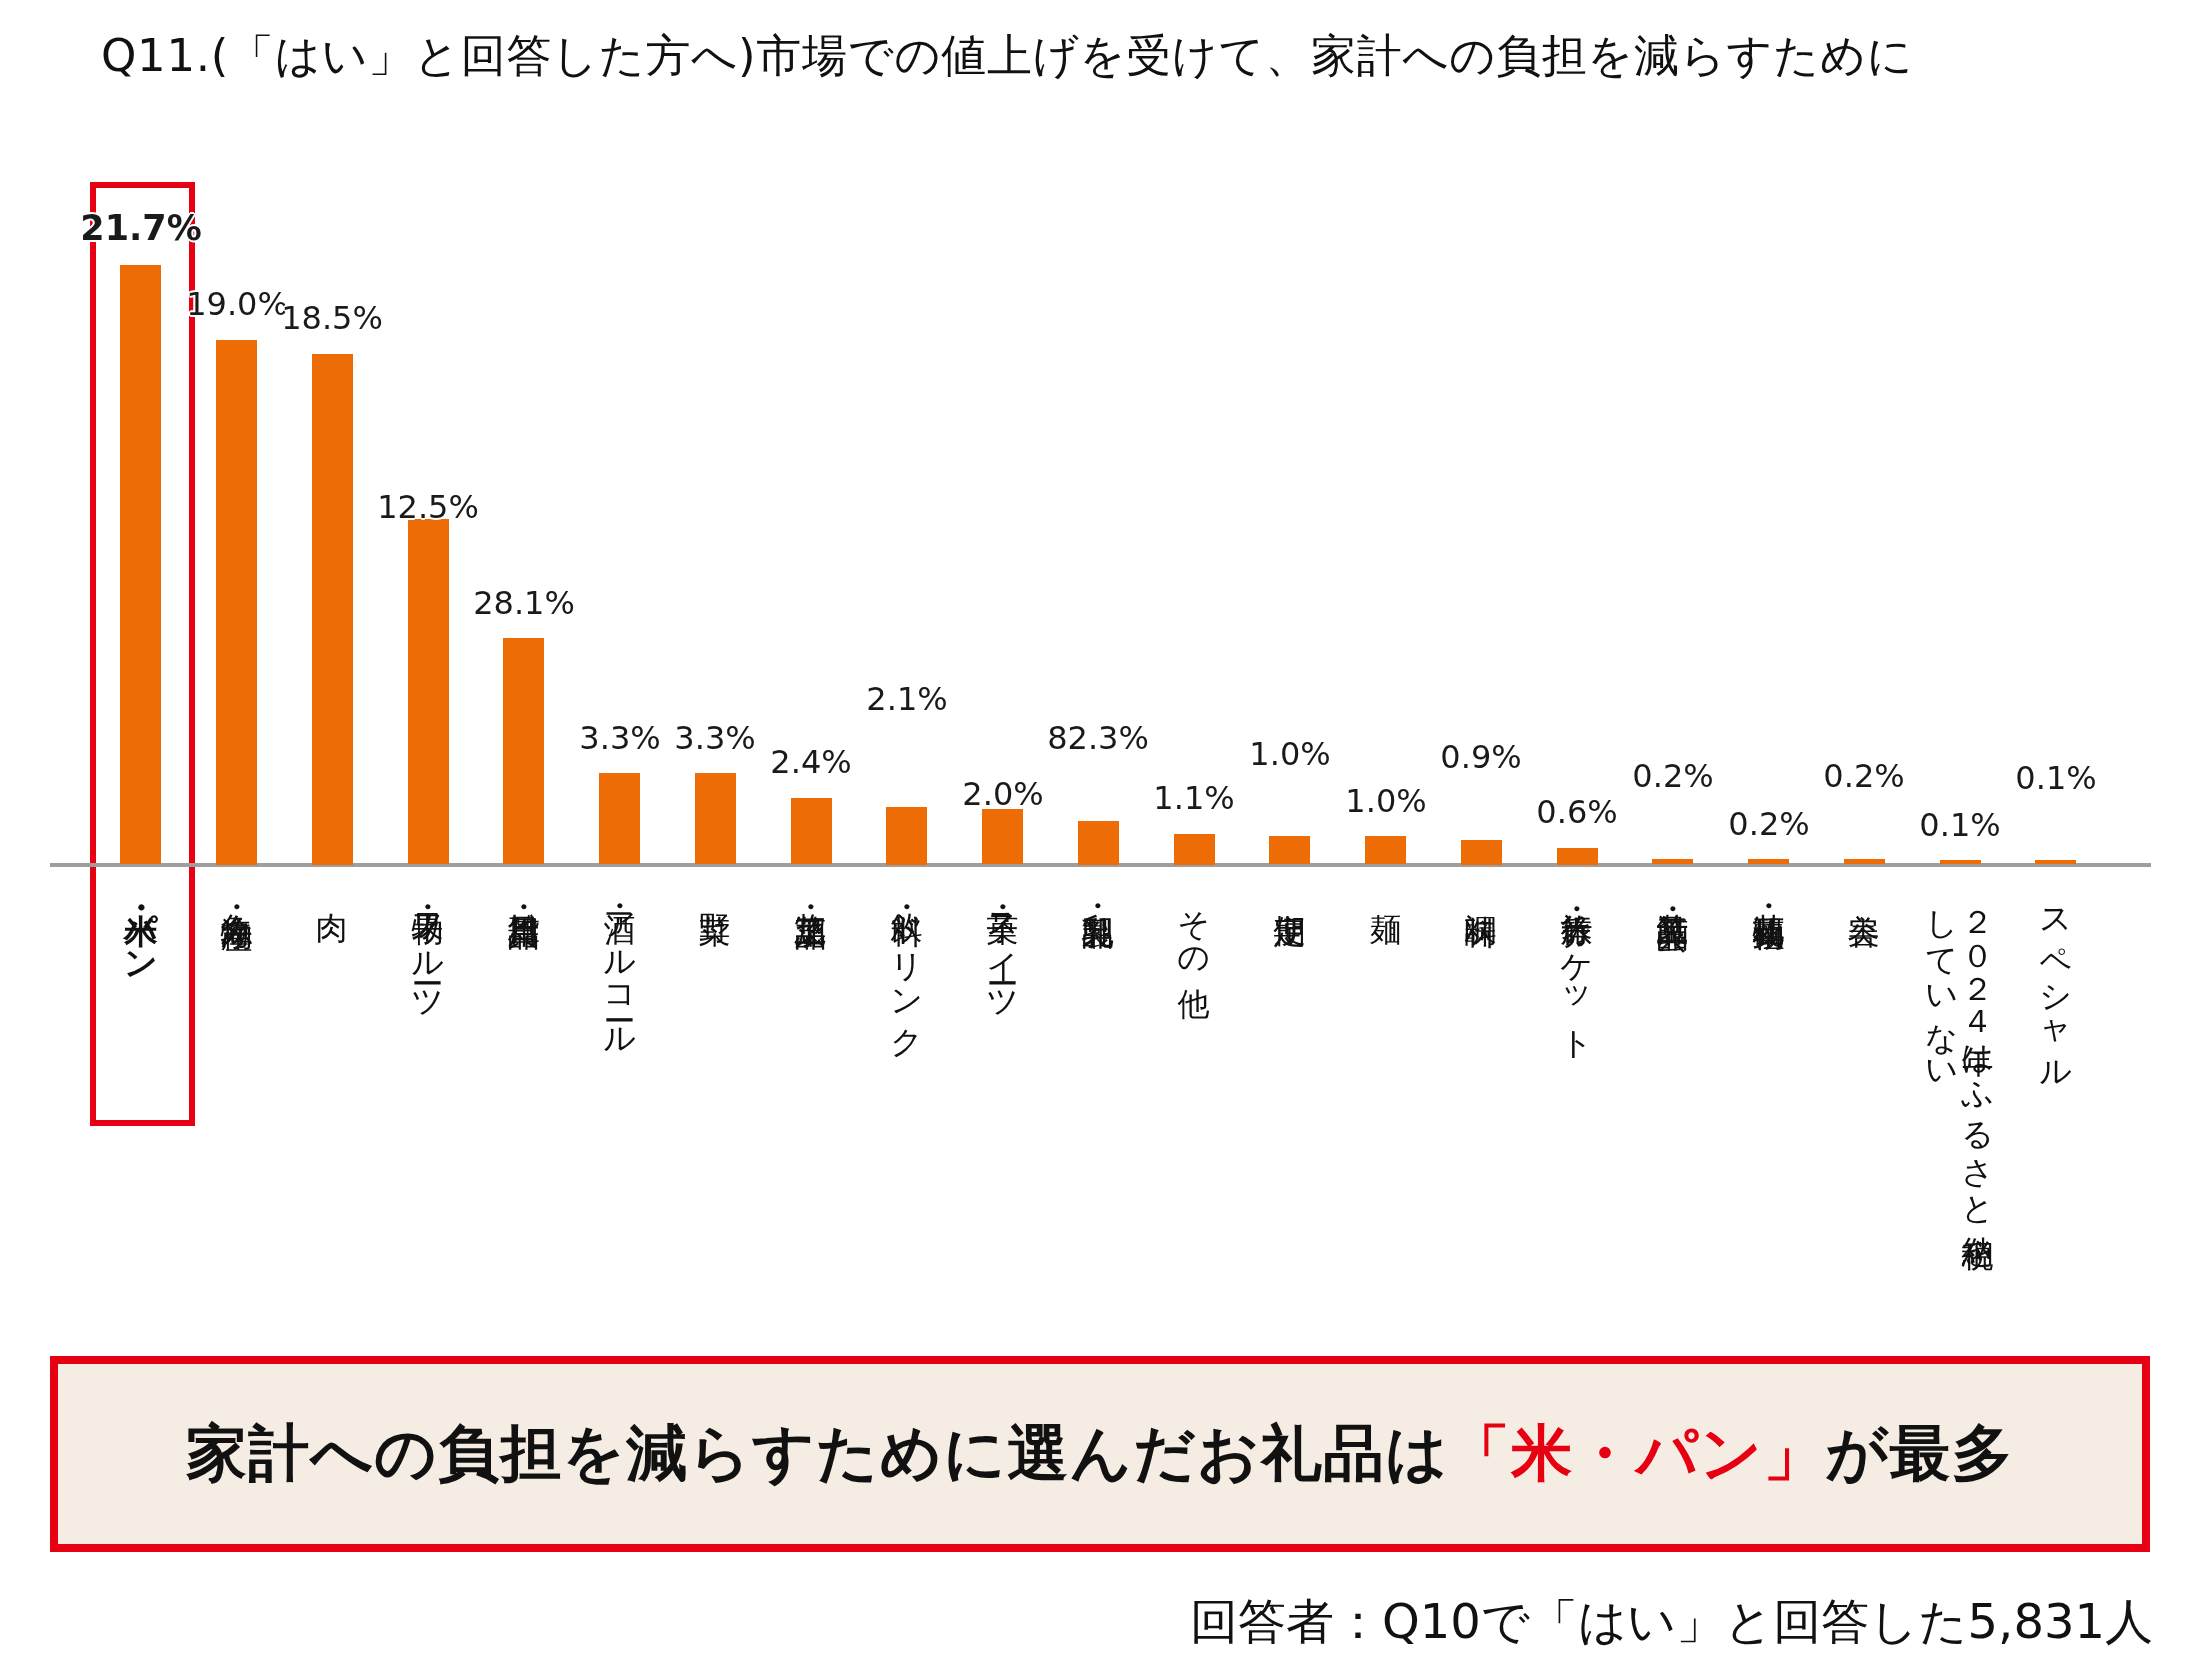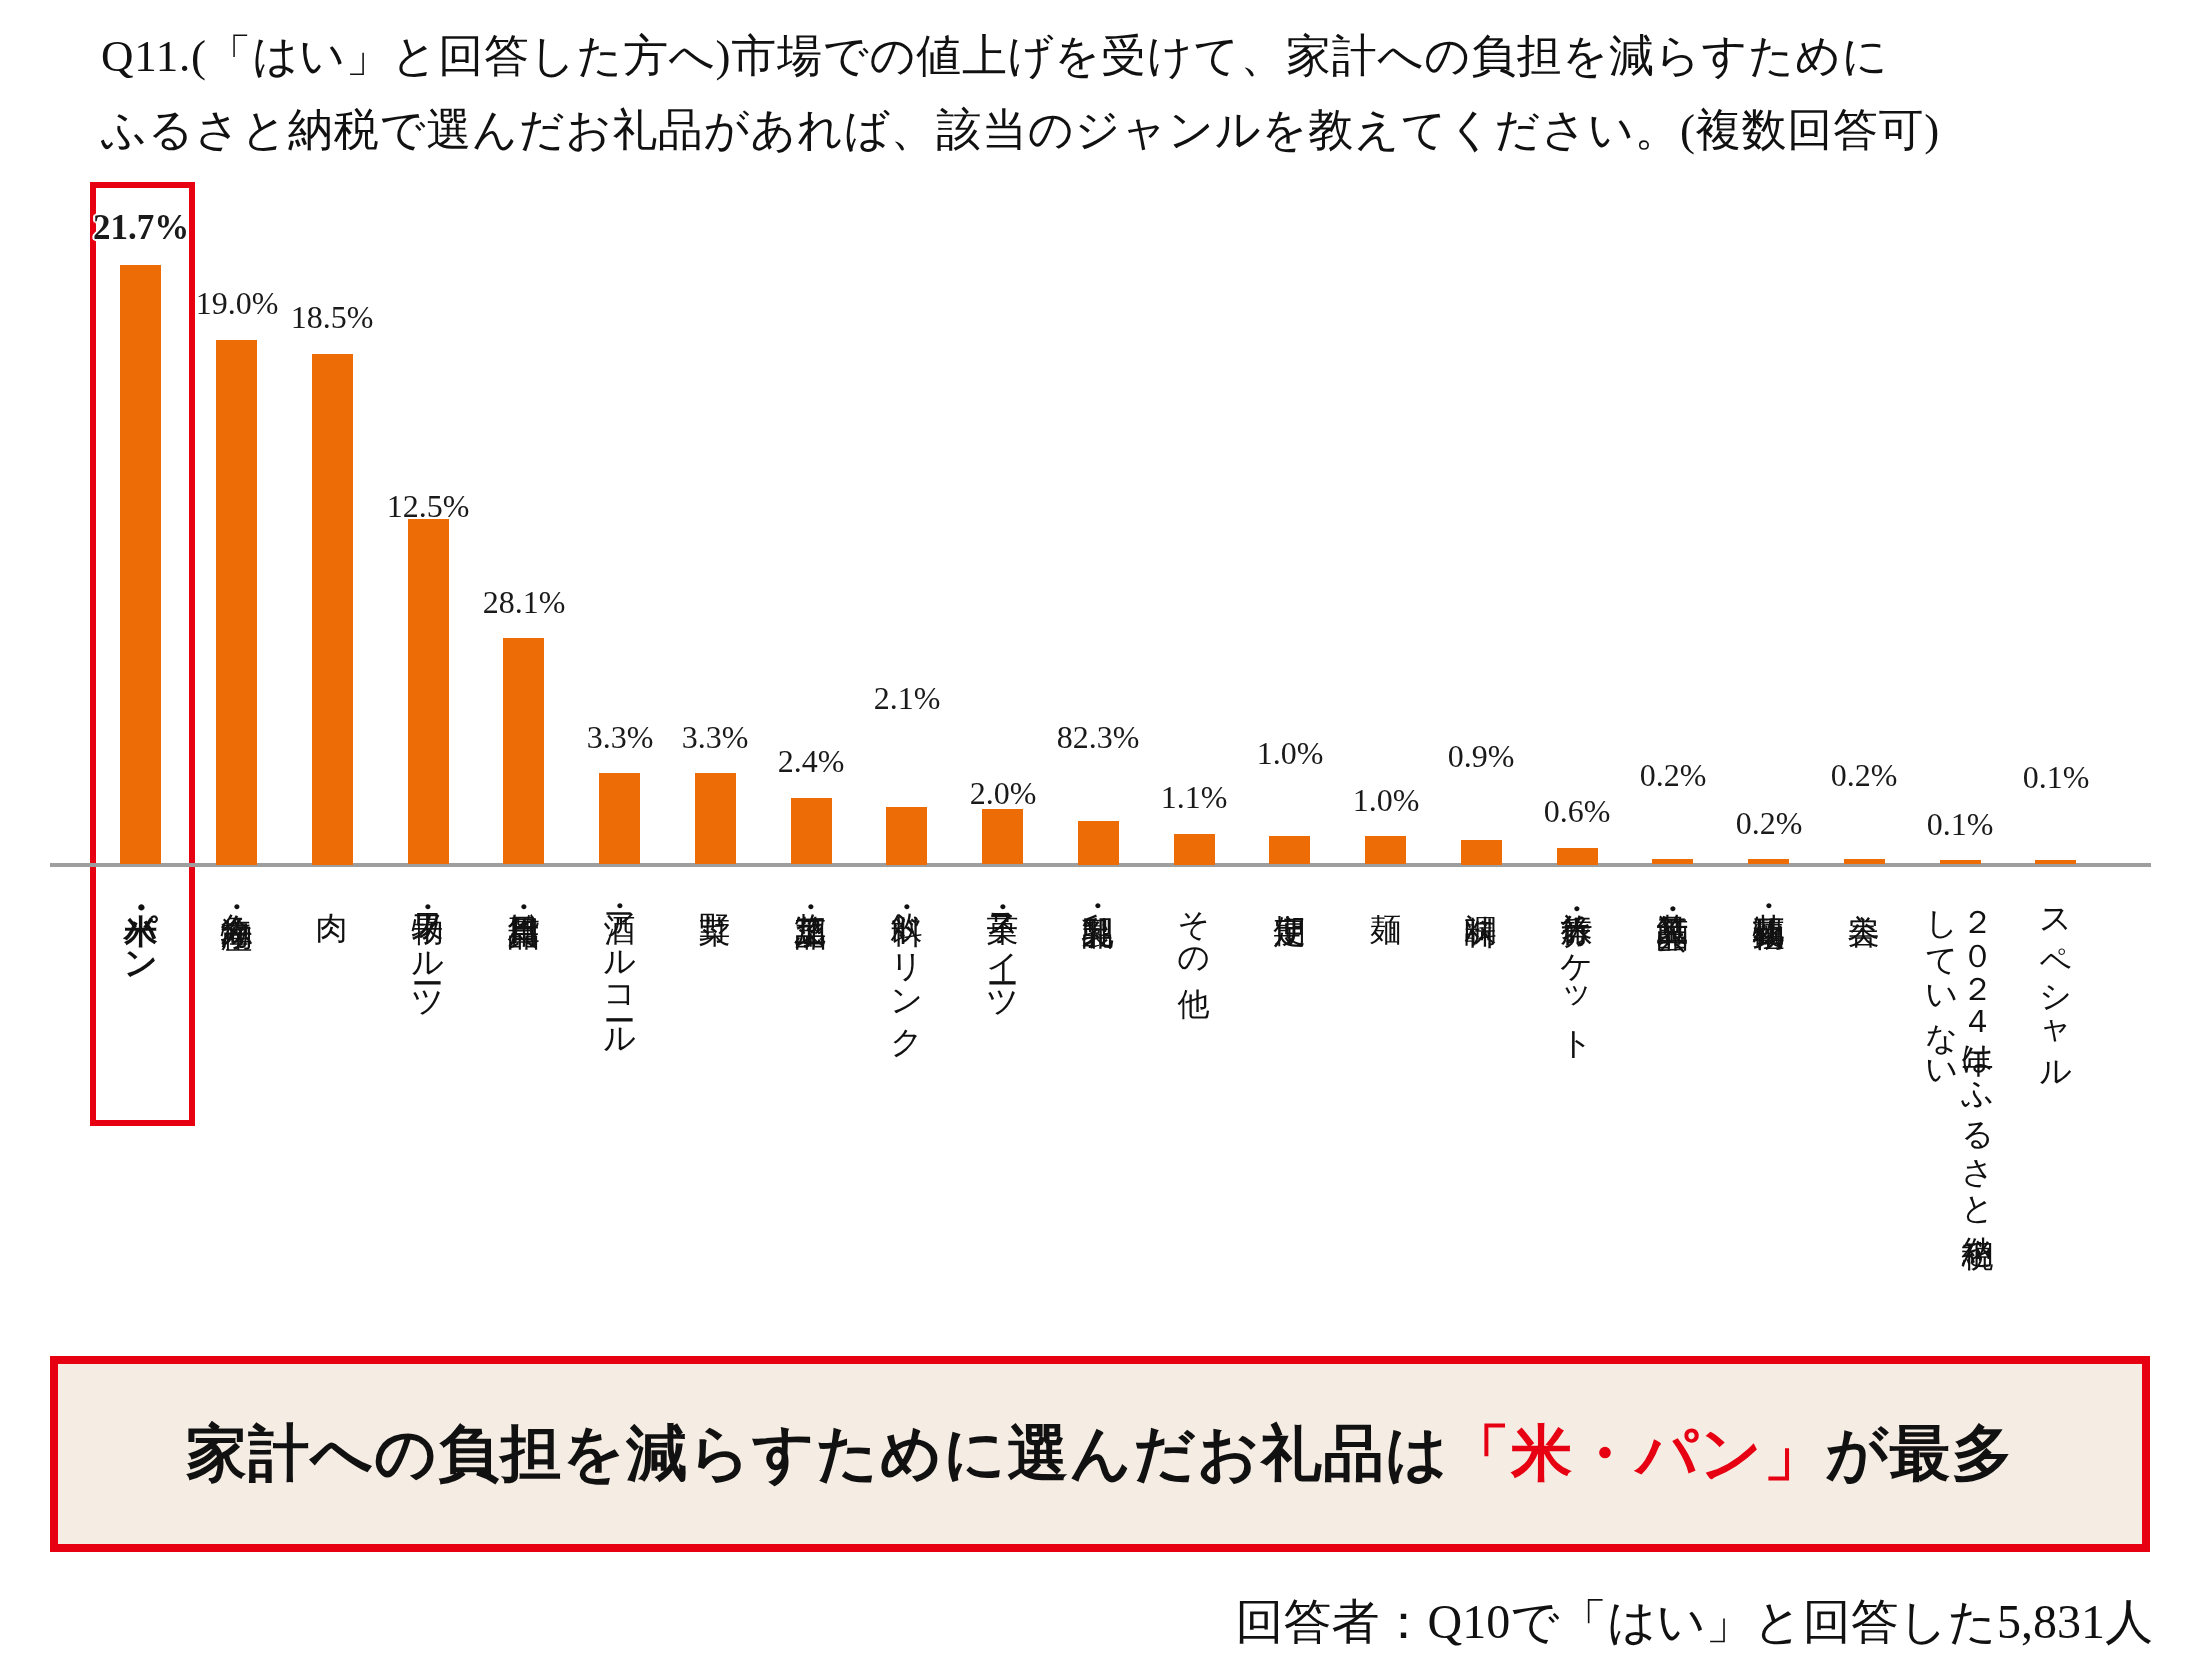--- a/index.html
+++ b/index.html
@@ -1,19 +1,19 @@
 <!DOCTYPE html>
 <html style="font-size:10.6px"><head>
 <meta charset="utf-8">
 <style>
   * { margin: 0; padding: 0; box-sizing: border-box; }
   html, body { width: 2194px; height: 1674px; background: #ffffff; }
   body { font-family: "DejaVu Sans", "Liberation Sans", sans-serif; color: #1a1a1a; position: relative; overflow: hidden; }
 
-  #stage { position: absolute; inset: 0; width: 2194px; height: 1674px; font-family: Liberation Serif, serif; }
+  #stage { position: absolute; inset: 0; width: 2194px; height: 1674px; }
 
   
   .title {
     position: absolute; left: 101px; top: 18.6px;
     font-size: 45px; line-height: 74px; font-weight: 500;
     color: #111; letter-spacing: 0.7px; white-space: nowrap;
   }
 
   
   .axis-line {
@@ -66,21 +66,20 @@
     font-size: 48px; color: #111; white-space: nowrap; z-index: 6;
   }
 </style>
 </head>
 <body>
 
 <div id="stage">
 
   <div class="title">
     <div>Q11.(「はい」と回答した方へ)市場での値上げを受けて、家計への負担を減らすために</div>
-    <div>ふるさと納税で選んだお礼品があれば、該当のジャンルを教えてください。(複数回答可)</div>
   </div>
 
   <div class="highlight-rect"></div>
 
   <div id="chart">
       <div class="bar" style="left: 120px; top: 265px; width: 41px; height: 599px; background: rgb(237, 108, 5);"></div>
       <div class="value-label first" style="left: 141px; top: 208px;">21.7%</div>
       <div class="cat-label first" style="left: 141px; top: 888px;">米・パン</div>
       <div class="bar" style="left: 216px; top: 340px; width: 41px; height: 525px; background: rgb(237, 108, 5);"></div>
       <div class="value-label" style="left: 237px; top: 285px;">19.0%</div>

